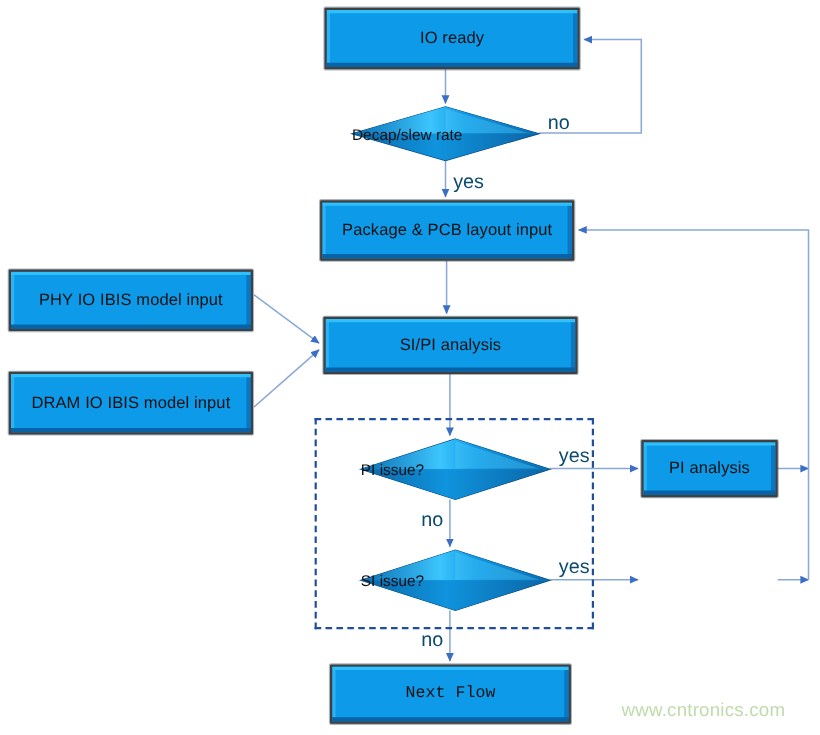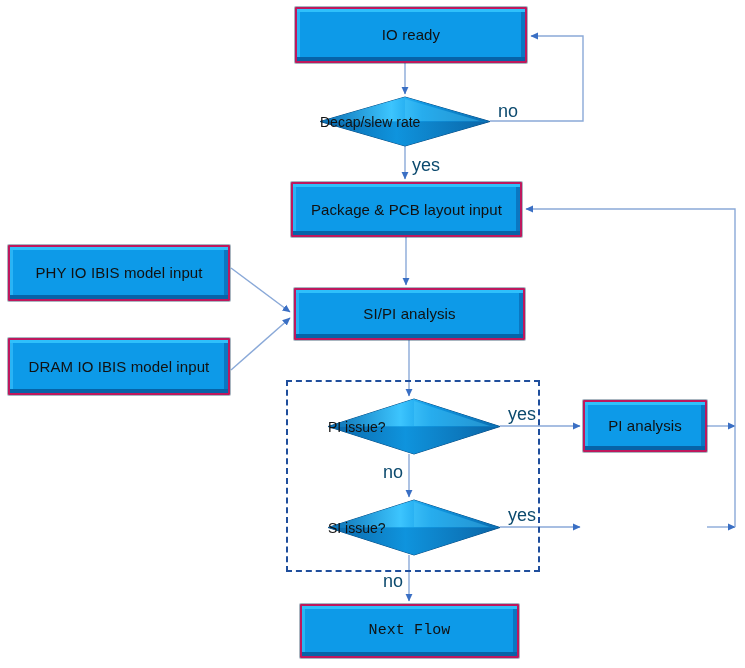--- a/index.html
+++ b/index.html
@@ -21,21 +21,21 @@
     top: 0;
     width: 745px;
     height: 668px;
     pointer-events: none;
   }
 
   
   .node-box {
     position: absolute;
     box-sizing: border-box;
-    border: 2px solid #be185d;
+    border: 2px solid #404040;
     background: #0d9ae8;
     display: flex;
     align-items: center;
     justify-content: center;
     color: #111111;
     font-size: 15px;
     letter-spacing: .1px;
     border-radius: 1px;
     box-shadow: inset 0 3px 0 0 #2fc0fb,
                 inset 0 -4px 0 0 #0663a8,
@@ -247,14 +247,15 @@
     <span class="label">SI issue?</span>
   </div>
 
   <div class="edge-label" style="left:498px; top:101px;">no</div>
   <div class="edge-label" style="left:412px; top:155px;">yes</div>
   <div class="edge-label" style="left:508px; top:404px;">yes</div>
   <div class="edge-label" style="left:383px; top:462px;">no</div>
   <div class="edge-label" style="left:508px; top:505px;">yes</div>
   <div class="edge-label" style="left:383px; top:571px;">no</div>
 
+  <div class="watermark" style="left:565px; top:636px;">www.cntronics.com</div>
 
 </div>
 
 </body></html>

